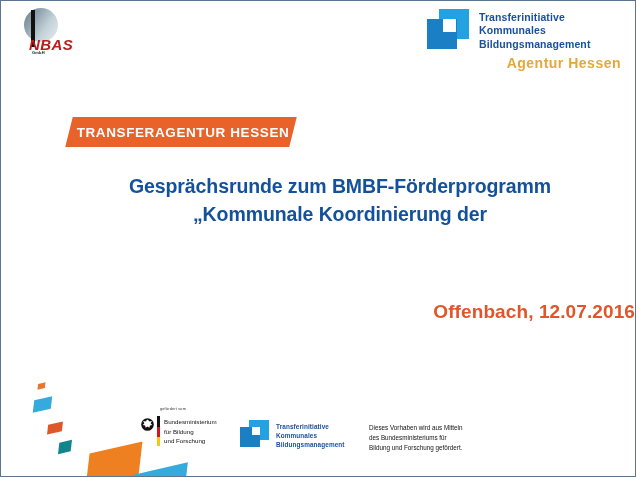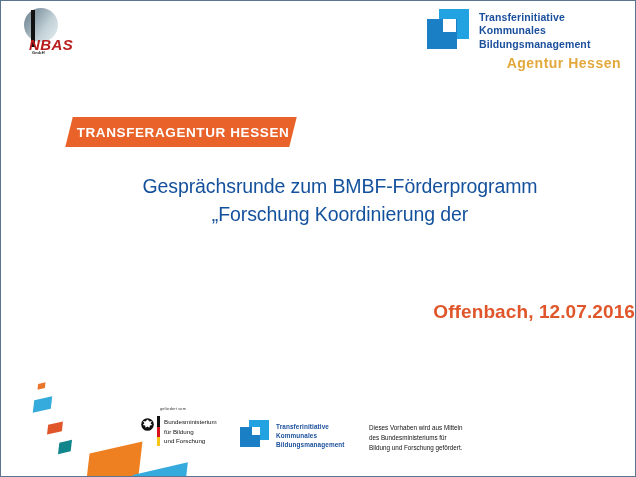--- a/index.html
+++ b/index.html
@@ -157,21 +157,21 @@
 
   
   .title-block {
     position: absolute;
     left: 0;
     right: 0;
     top: 172px;
     text-align: center;
     color: #14519c;
     font-size: 19.5px;
-    font-weight: normal;
+    font-weight: bold;
     line-height: 1.43;
     letter-spacing: -0.1px;
     padding-left: 44px;
   }
   .title-block .tl { display: block; }
 
   
   .subtitle {
     position: absolute;
     left: 0;
@@ -323,21 +323,21 @@
     <div class="ti-agentur">Agentur Hessen</div>
   </div>
 
   <div class="banner-wrap">
     <div class="banner-shape"></div>
     <div class="banner-label">TRANSFERAGENTUR HESSEN</div>
   </div>
 
   <div class="title-block">
     <span class="tl">Gesprächsrunde zum BMBF-Förderprogramm</span>
-    <span class="tl">„Forschung Koordinierung der</span>
+    <span class="tl">„Kommunale Koordinierung der</span>
   </div>
 
   <div class="subtitle">Offenbach, 12.07.2016</div>
 
   <div class="diamonds">
       <div class="dia" style="left: 37px; top: 32px; width: 7px; height: 6px; background: rgb(233, 118, 42);"></div>
       <div class="dia" style="left: 33px; top: 47px; width: 17px; height: 13px; background: rgb(53, 170, 220);"></div>
       <div class="dia" style="left: 47px; top: 72px; width: 14px; height: 10px; background: rgb(224, 86, 42);"></div>
       <div class="dia" style="left: 58px; top: 90px; width: 12px; height: 12px; background: rgb(17, 133, 140);"></div>
       <div class="dia" style="left: 88px; top: 96px; width: 50px; height: 36px; background: rgb(239, 128, 34);"></div>

